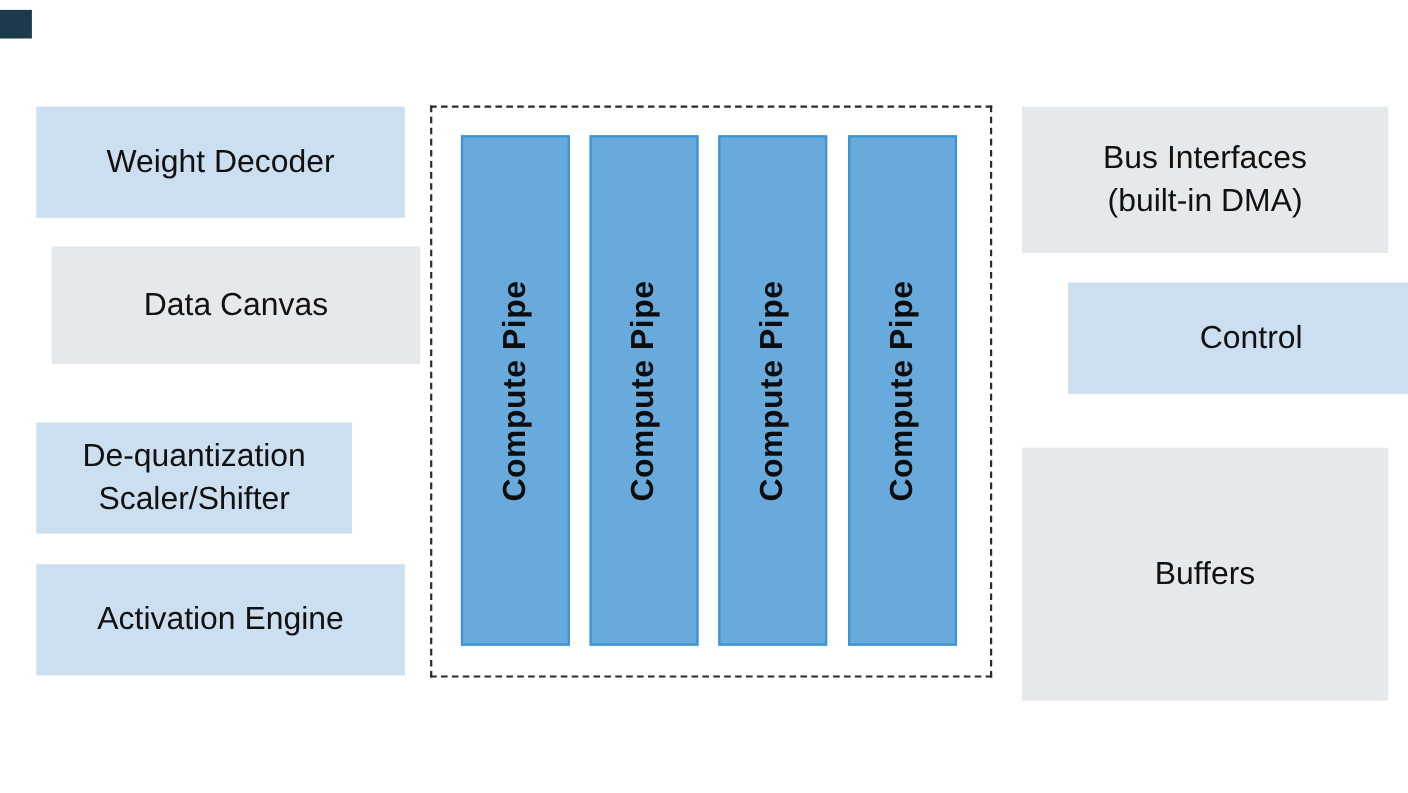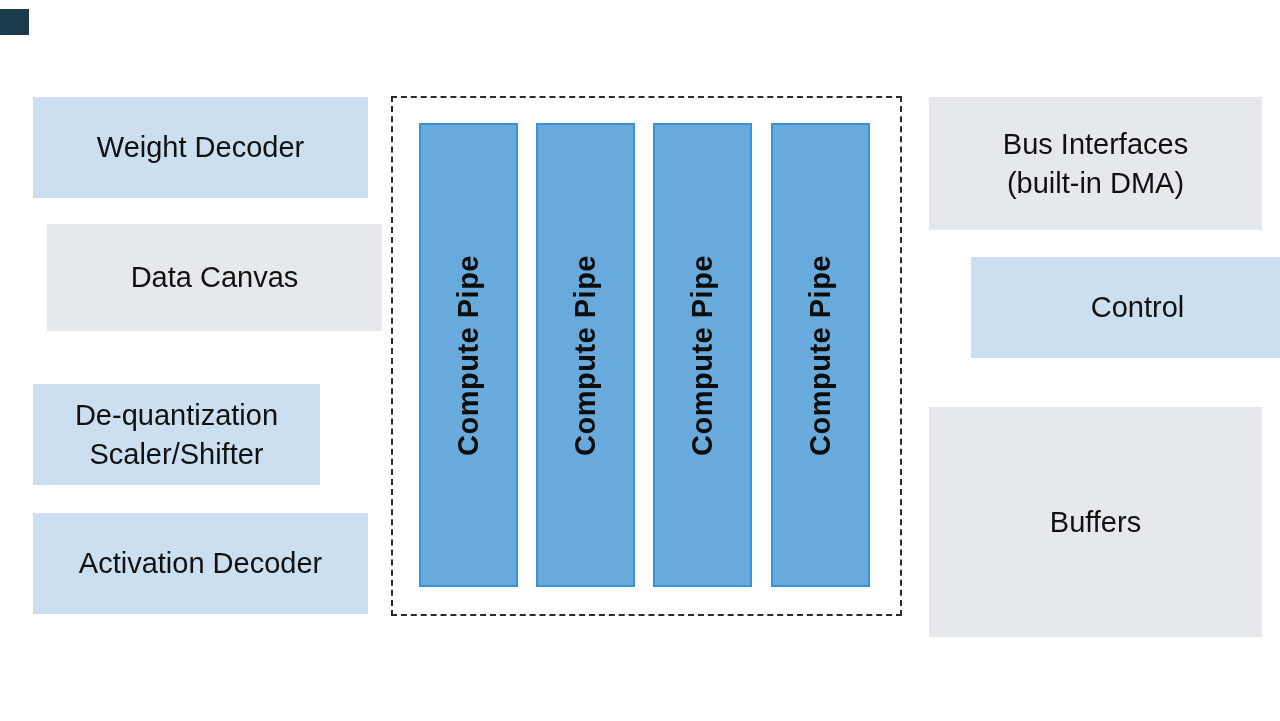--- a/index.html
+++ b/index.html
@@ -81,21 +81,21 @@
     <span>Weight Decoder</span>
   </div>
   <div class="block gray" style="left:33px; top:224px; width:335px; height:107px;margin-left:14px;">
     <span>Data Canvas</span>
   </div>
   <div class="block blue" style="left:33px; top:384px; width:287px; height:101px;">
     <span>De-quantization
 Scaler/Shifter</span>
   </div>
   <div class="block blue" style="left:33px; top:513px; width:335px; height:101px;">
-    <span>Activation Decoder</span>
+    <span>Activation Engine</span>
   </div>
 
   <div class="dashed-array">
     <div class="pipe pipe-1">
       <span class="pipe-label">Compute Pipe</span>
     </div>
     <div class="pipe pipe-2">
       <span class="pipe-label">Compute Pipe</span>
     </div>
     <div class="pipe pipe-3">

